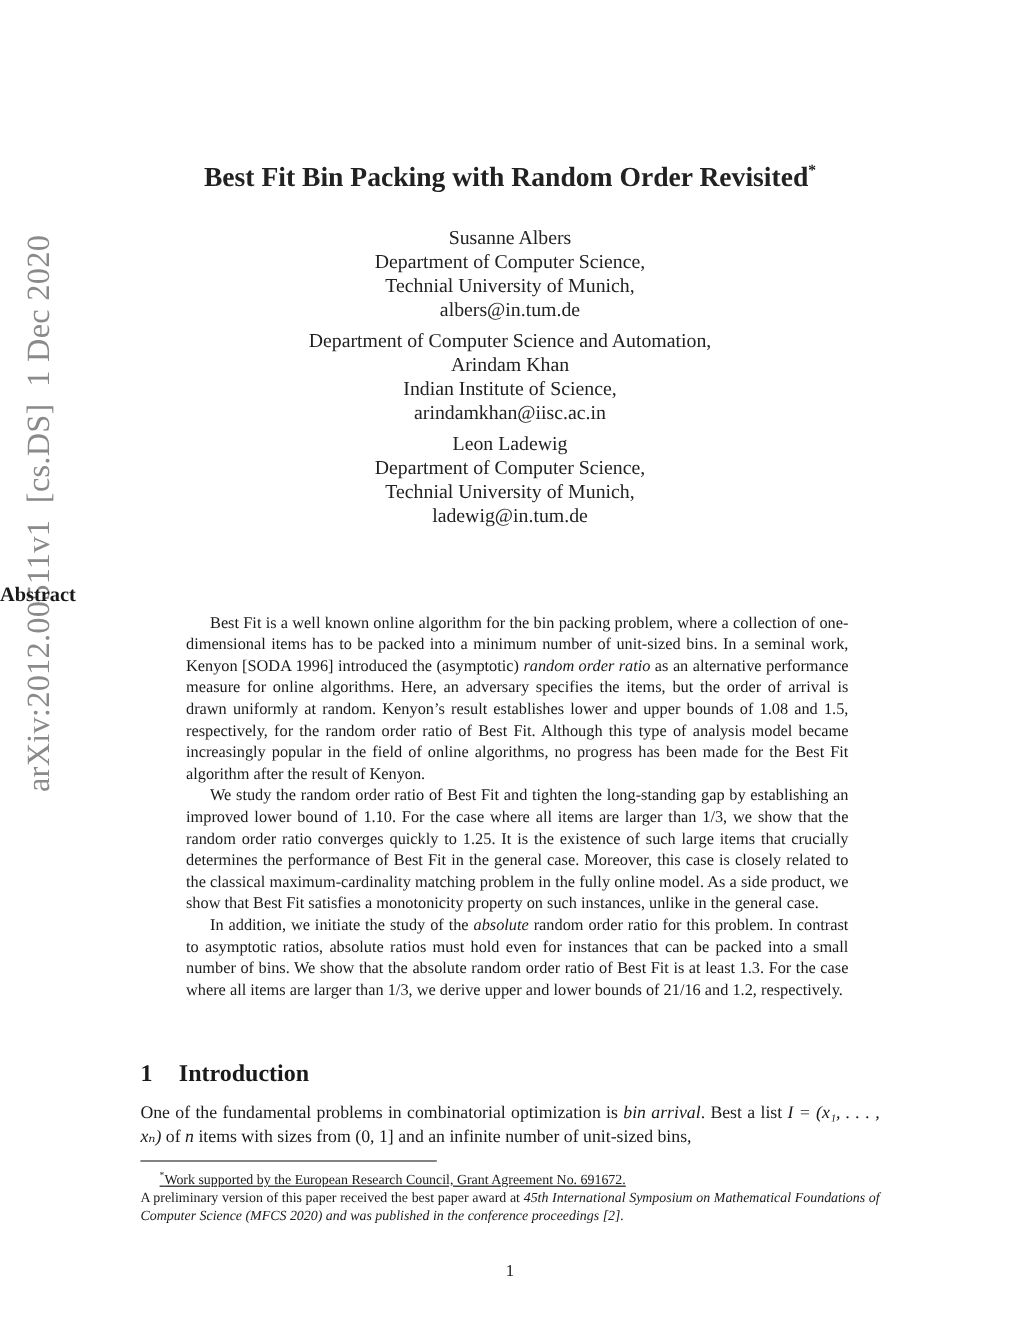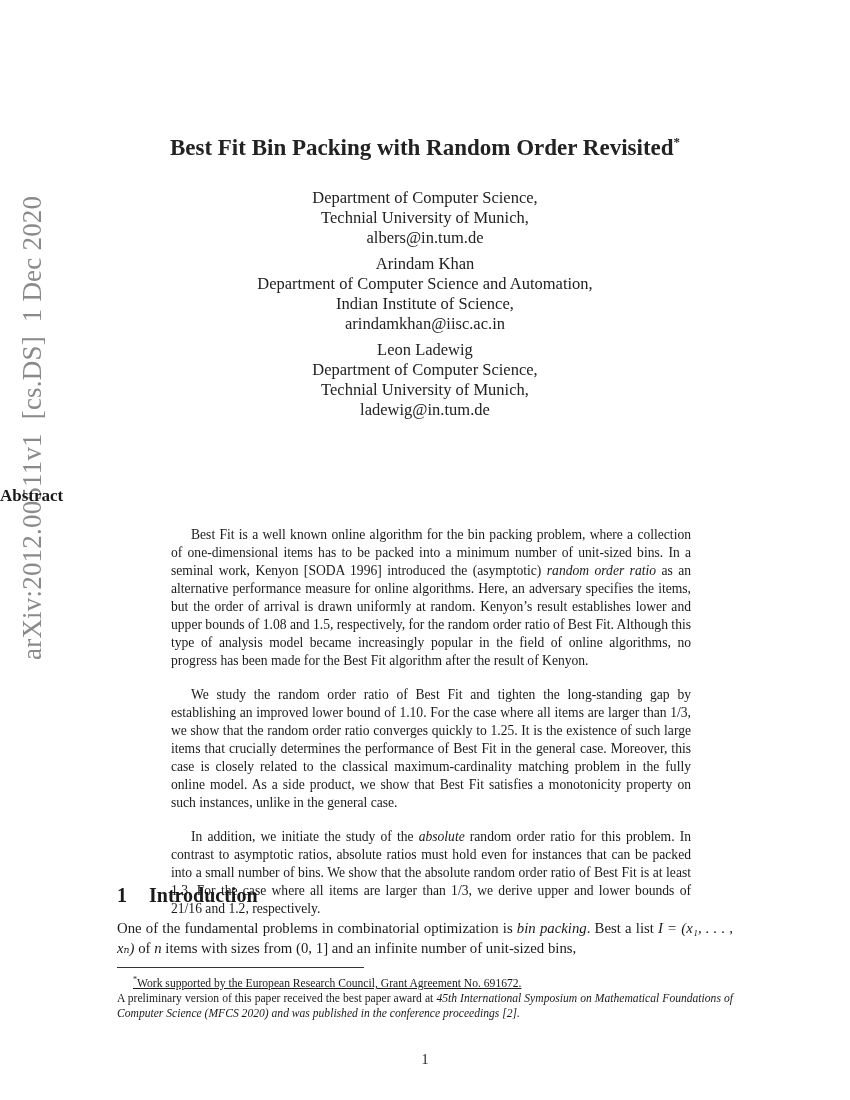--- a/index.html
+++ b/index.html
@@ -29,21 +29,21 @@
     }
     .author-block { margin-bottom: 6px; }
     .abstract-heading {
       position: absolute; left: 0; width: 850px; top: 486px;
       text-align: left; font-size: 17px; font-weight: bold;
     }
     .abstract {
       position: absolute; left: 155px; width: 552px; top: 510px;
       font-size: 13.6px; line-height: 18px; text-align: justify;
     }
-    .abstract p { margin: 16px; text-indent: 20px; }
+    .abstract p { margin: 0; text-indent: 20px; }
     .section-heading {
       position: absolute; left: 117px; top: 884px;
       font-size: 20px; font-weight: bold;
     }
     .section-heading .num { margin-right: 22px; }
     .intro {
       position: absolute; left: 117px; width: 616px; top: 918px;
       font-size: 14.8px; line-height: 20px; text-align: justify;
     }
     .intro p { margin: 0; }
@@ -66,27 +66,28 @@
   </style>
 </head>
 <body>
 
 <div class="arxiv-stamp">arXiv:2012.00511v1  [cs.DS]  1 Dec 2020</div>
 
 <div class="title"><span>Best Fit Bin Packing with Random Order Revisited</span><sup>*</sup></div>
 
 <div class="authors">
   <div class="author-block">
+    <div>Susanne Albers</div>
     <div>Department of Computer Science,</div>
     <div>Technial University of Munich,</div>
     <div>albers@in.tum.de</div>
   </div>
   <div class="author-block">
+    <div>Department of Computer Science and Automation,</div>
     <div>Arindam Khan</div>
-    <div>Department of Computer Science and Automation,</div>
     <div>Indian Institute of Science,</div>
     <div>arindamkhan@iisc.ac.in</div>
   </div>
   <div class="author-block">
     <div>Leon Ladewig</div>
     <div>Department of Computer Science,</div>
     <div>Technial University of Munich,</div>
     <div>ladewig@in.tum.de</div>
   </div>
 </div>
@@ -95,21 +96,21 @@
 
 <div class="abstract">
   <p><span>Best Fit is a well known online algorithm for the bin packing problem, where a collection of one-dimensional items has to be packed into a minimum number of unit-sized bins. In a seminal work, Kenyon [SODA 1996] introduced the (asymptotic) </span><em>random order ratio</em><span> as an alternative performance measure for online algorithms. Here, an adversary specifies the items, but the order of arrival is drawn uniformly at random. Kenyon’s result establishes lower and upper bounds of 1.08 and 1.5, respectively, for the random order ratio of Best Fit. Although this type of analysis model became increasingly popular in the field of online algorithms, no progress has been made for the Best Fit algorithm after the result of Kenyon.</span></p>
   <p>We study the random order ratio of Best Fit and tighten the long-standing gap by establishing an improved lower bound of 1.10. For the case where all items are larger than 1/3, we show that the random order ratio converges quickly to 1.25. It is the existence of such large items that crucially determines the performance of Best Fit in the general case. Moreover, this case is closely related to the classical maximum-cardinality matching problem in the fully online model. As a side product, we show that Best Fit satisfies a monotonicity property on such instances, unlike in the general case.</p>
   <p><span>In addition, we initiate the study of the </span><em>absolute</em><span> random order ratio for this problem. In contrast to asymptotic ratios, absolute ratios must hold even for instances that can be packed into a small number of bins. We show that the absolute random order ratio of Best Fit is at least 1.3. For the case where all items are larger than 1/3, we derive upper and lower bounds of 21/16 and 1.2, respectively.</span></p>
 </div>
 
 <div class="section-heading"><span class="num">1</span><span>Introduction</span></div>
 
 <div class="intro">
-  <p><span>One of the fundamental problems in combinatorial optimization is </span><em>bin packing</em><span>. Best a list </span><i>I = (x₁, . . . , xₙ)</i><span> of </span><i>n</i><span> items with sizes from (0, 1] and an infinite number of unit-sized bins,</span></p>
+  <p><span>One of the fundamental problems in combinatorial optimization is </span><em>bin arrival</em><span>. Best a list </span><i>I = (x₁, . . . , xₙ)</i><span> of </span><i>n</i><span> items with sizes from (0, 1] and an infinite number of unit-sized bins,</span></p>
 </div>
 
 <div class="footnote-rule"></div>
 
 <div class="footnotes">
   <p class="fn1"><sup>*</sup><span>Work supported by the European Research Council, Grant Agreement No. 691672.</span></p>
   <p><span>A preliminary version of this paper received the best paper award at </span><em>45th International Symposium on Mathematical Foundations of Computer Science (MFCS 2020) and was published in the conference proceedings [2].</em></p>
 </div>
 
 <div class="page-number">1</div>

